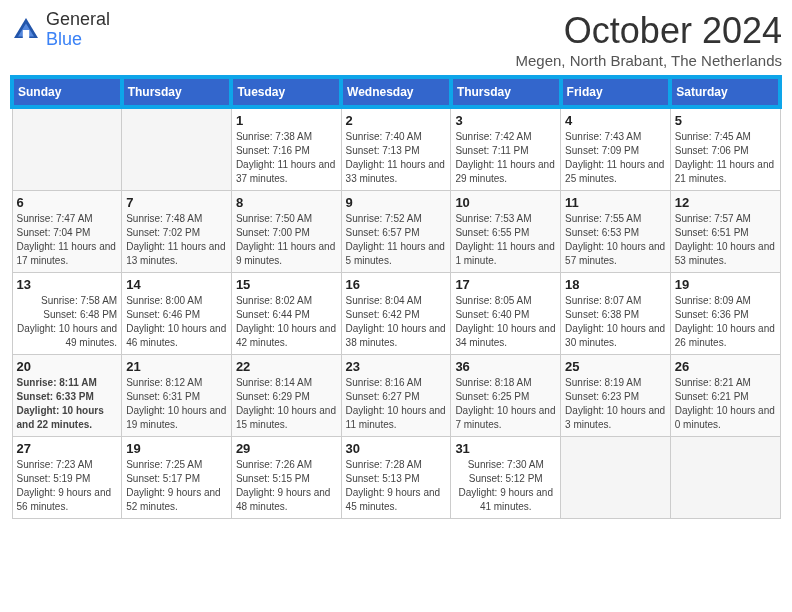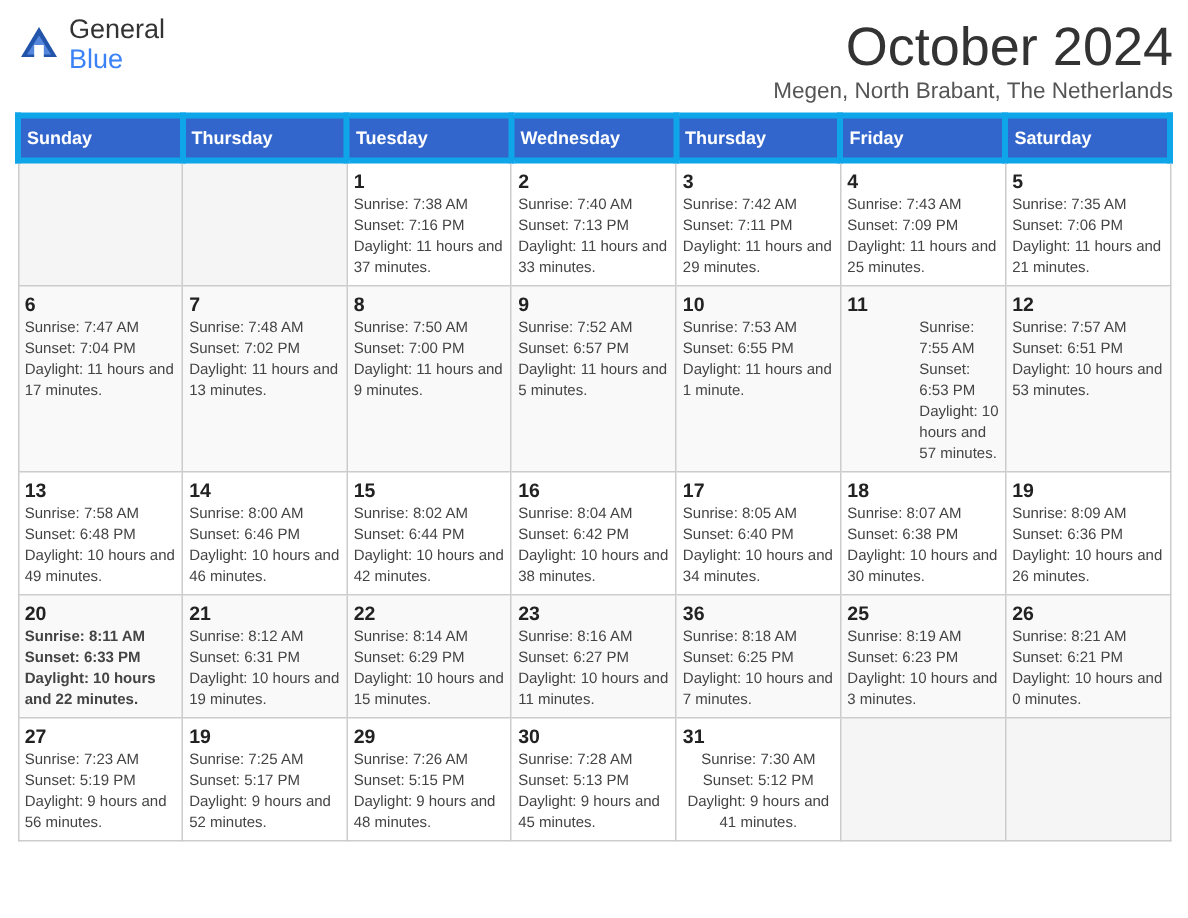--- a/index.html
+++ b/index.html
@@ -139,21 +139,21 @@
 Daylight: 11 hours and 29 minutes.</div>
         </td>
         <td>
           <span class="day-num">4</span>
           <div class="day-detail" style="white-space: pre-line;">Sunrise: 7:43 AM
 Sunset: 7:09 PM
 Daylight: 11 hours and 25 minutes.</div>
         </td>
         <td>
           <span class="day-num">5</span>
-          <div class="day-detail" style="white-space: pre-line;">Sunrise: 7:35 AM
+          <div class="day-detail" style="white-space: pre-line;">Sunrise: 7:45 AM
 Sunset: 7:06 PM
 Daylight: 11 hours and 21 minutes.</div>
         </td>
       </tr>
       <tr class="row-bg-even">
         <td>
           <span class="day-num">6</span>
           <div class="day-detail" style="white-space: pre-line;">Sunrise: 7:47 AM
 Sunset: 7:04 PM
 Daylight: 11 hours and 17 minutes.</div>
@@ -177,35 +177,35 @@
 Daylight: 11 hours and 5 minutes.</div>
         </td>
         <td>
           <span class="day-num">10</span>
           <div class="day-detail" style="white-space: pre-line;">Sunrise: 7:53 AM
 Sunset: 6:55 PM
 Daylight: 11 hours and 1 minute.</div>
         </td>
         <td>
           <span class="day-num">11</span>
-          <div class="day-detail" style="white-space: pre-line; margin-left: 48px;">Sunrise: 7:55 AM
+          <div class="day-detail" style="white-space: pre-line;">Sunrise: 7:55 AM
 Sunset: 6:53 PM
 Daylight: 10 hours and 57 minutes.</div>
         </td>
         <td>
           <span class="day-num">12</span>
           <div class="day-detail" style="white-space: pre-line;">Sunrise: 7:57 AM
 Sunset: 6:51 PM
 Daylight: 10 hours and 53 minutes.</div>
         </td>
       </tr>
       <tr>
         <td>
           <span class="day-num">13</span>
-          <div class="day-detail" style="white-space: pre-line;">Sunrise: 7:58 AM
+          <div class="day-detail" style="white-space: pre-line; text-align: right;">Sunrise: 7:58 AM
 Sunset: 6:48 PM
 Daylight: 10 hours and 49 minutes.</div>
         </td>
         <td>
           <span class="day-num">14</span>
           <div class="day-detail" style="white-space: pre-line;">Sunrise: 8:00 AM
 Sunset: 6:46 PM
 Daylight: 10 hours and 46 minutes.</div>
         </td>
         <td>

